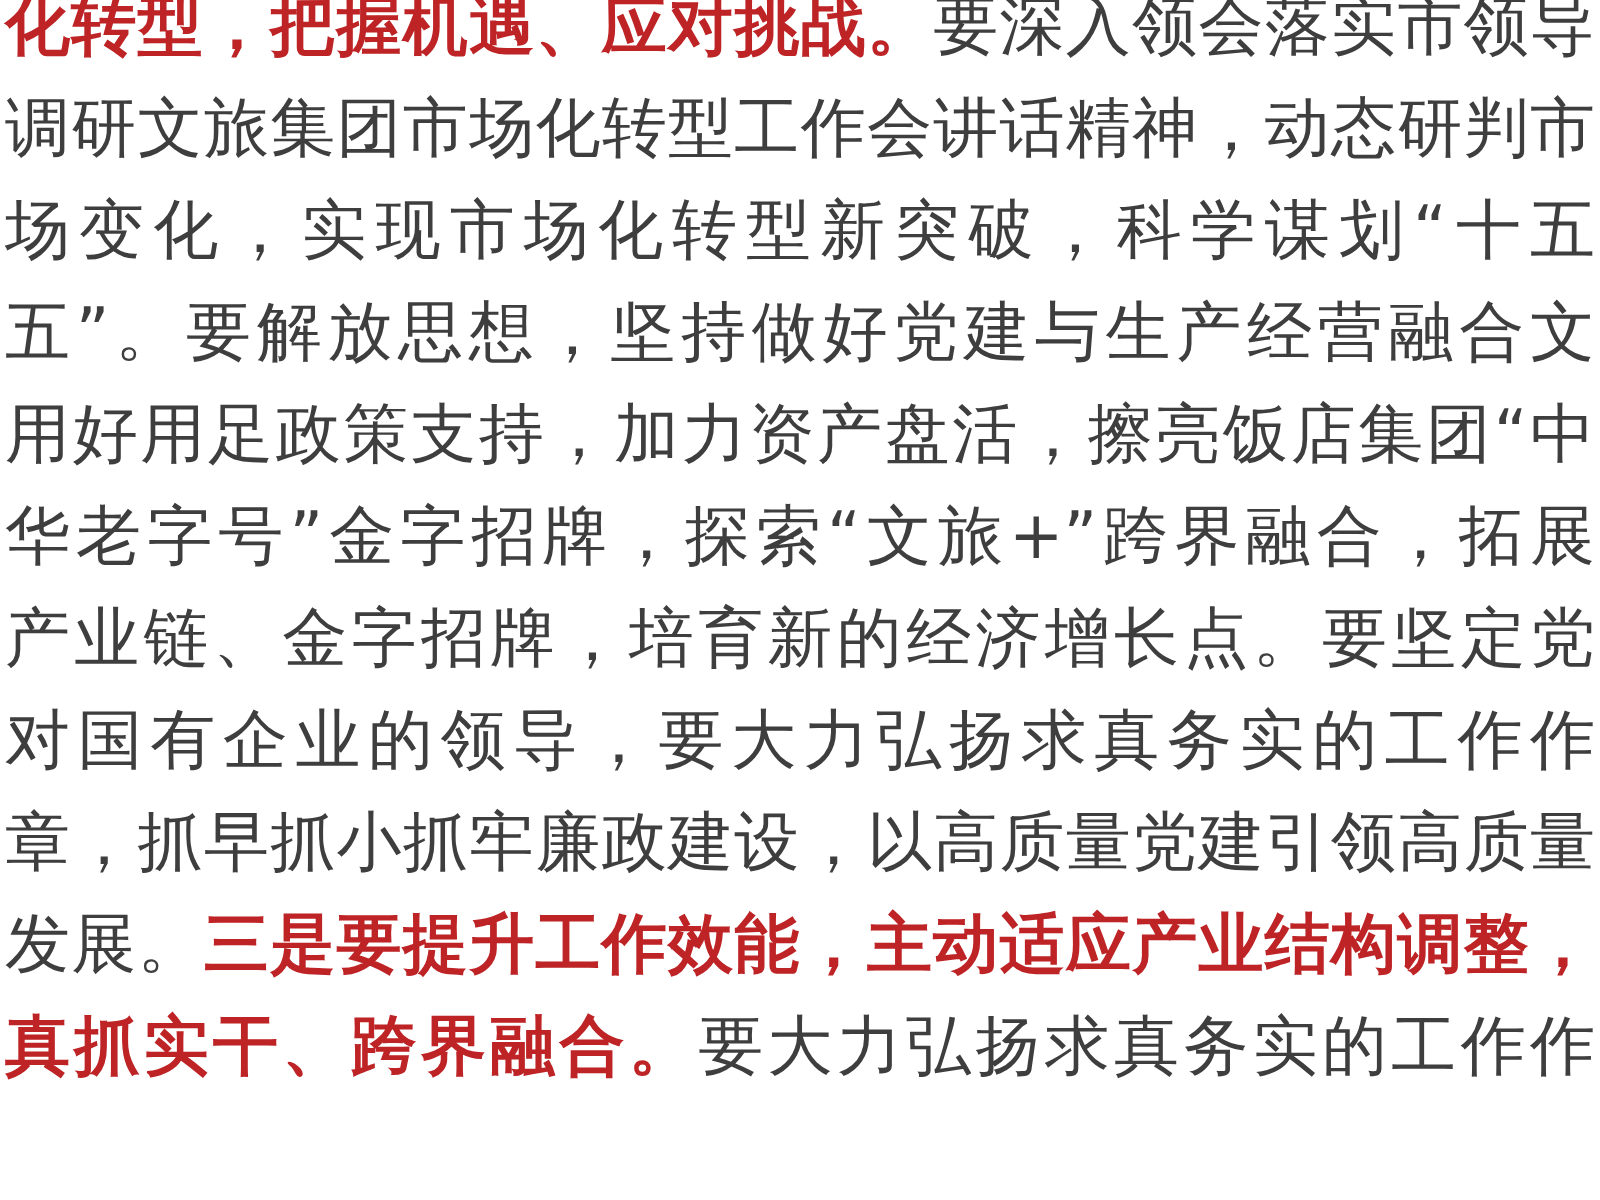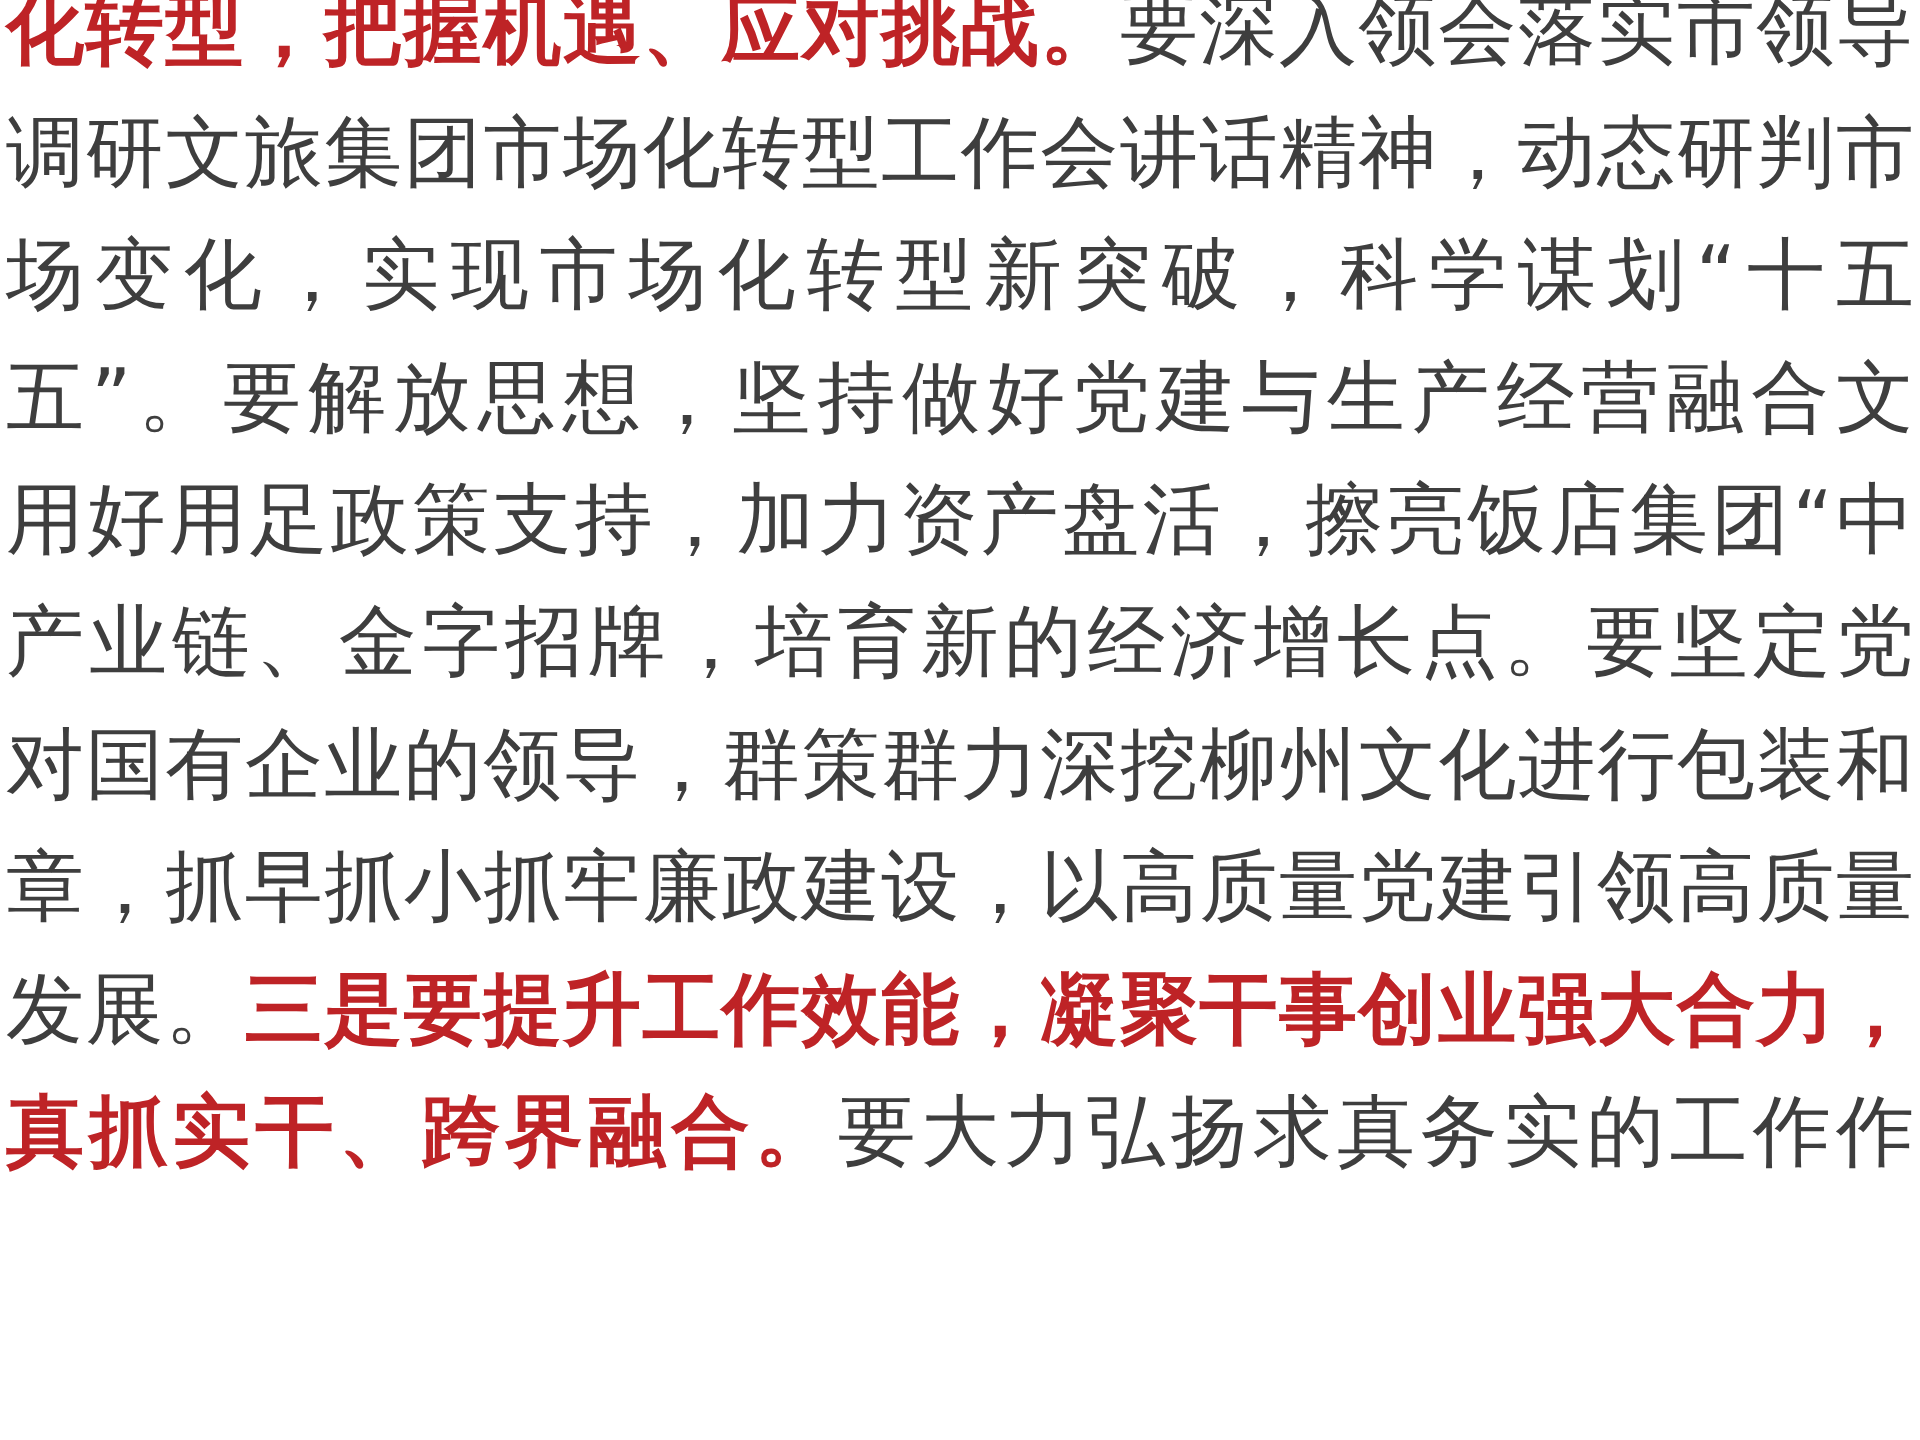--- a/index.html
+++ b/index.html
@@ -41,18 +41,19 @@
 </style>
 </head>
 <body>
 
 <div class="article" id="article">
     <div class="line"><span class="seg red">化转型，把握机遇、应对挑战。</span><span class="seg">要深入领会落实市领导</span></div>
     <div class="line"><span class="seg">调研文旅集团市场化转型工作会讲话精神，动态研判市</span></div>
     <div class="line"><span class="seg">场变化，实现市场化转型新突破，科学谋划“十五</span></div>
     <div class="line"><span class="seg">五”。要解放思想，坚持做好党建与生产经营融合文</span></div>
     <div class="line"><span class="seg">用好用足政策支持，加力资产盘活，擦亮饭店集团“中</span></div>
+    <div class="line"><span class="seg">华老字号”金字招牌，探索“文旅+”跨界融合，拓展</span></div>
     <div class="line"><span class="seg">产业链、金字招牌，培育新的经济增长点。要坚定党</span></div>
-    <div class="line"><span class="seg">对国有企业的领导，群策群力深挖柳州文化进行包装和</span></div>
+    <div class="line"><span class="seg">对国有企业的领导，要大力弘扬求真务实的工作作</span></div>
     <div class="line"><span class="seg">章，抓早抓小抓牢廉政建设，以高质量党建引领高质量</span></div>
-    <div class="line"><span class="seg">发展。</span><span class="seg red">三是要提升工作效能，凝聚干事创业强大合力，</span></div>
+    <div class="line"><span class="seg">发展。</span><span class="seg red">三是要提升工作效能，主动适应产业结构调整，</span></div>
     <div class="line"><span class="seg red">真抓实干、跨界融合。</span><span class="seg">要大力弘扬求真务实的工作作</span></div>
   </div>
 
 </body></html>

